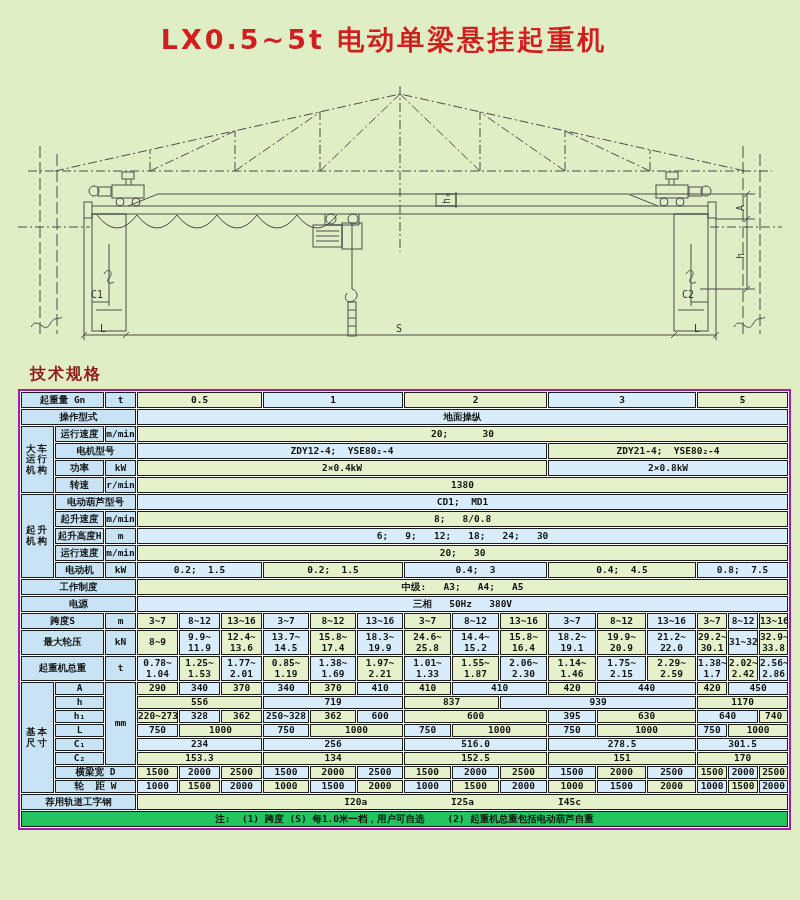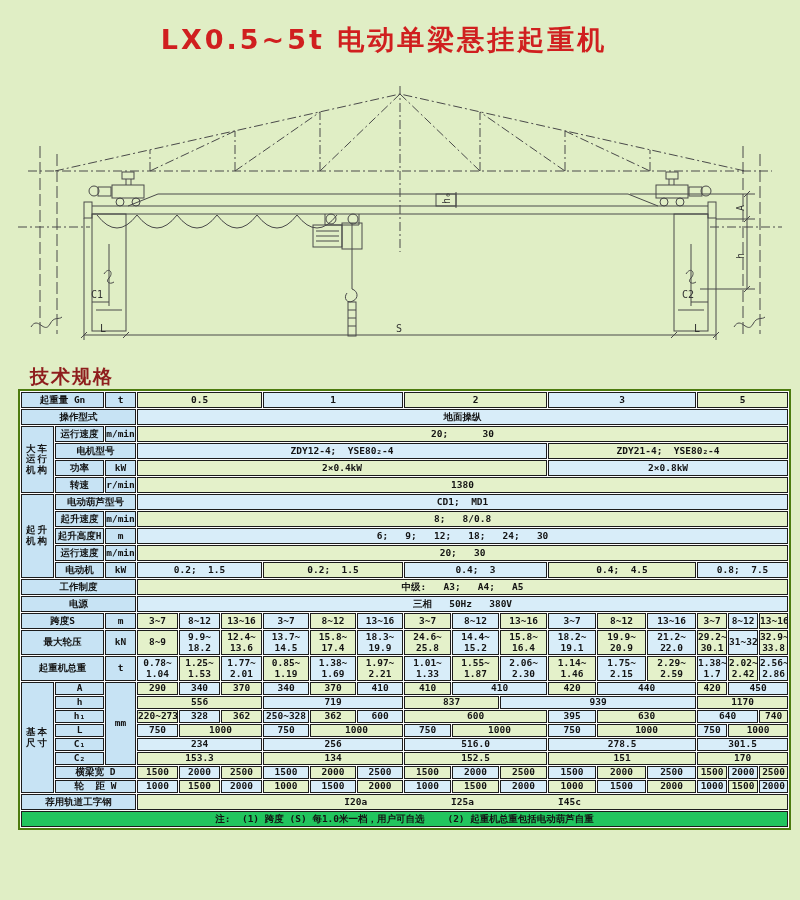--- a/index.html
+++ b/index.html
@@ -1,23 +1,23 @@
 <!DOCTYPE html>
 <html><head>
 <meta charset="utf-8">
 <style>
   html,body{margin:0;padding:0;width:800px;height:900px;background:#e0eec5;overflow:hidden;
     font-family:"DejaVu Sans","Liberation Sans",sans-serif;}
   .title{position:absolute;top:22px;left:0;width:768px;text-align:center;
     font-size:27px;font-weight:bold;color:#d01f1f;letter-spacing:3px;}
   #drawing{position:absolute;top:84px;left:0;}
-  .heading{position:absolute;top:364px;left:30px;font-size:19px;font-weight:bold;
+  .heading{position:absolute;top:364px;left:30px;font-size:16px;font-weight:bold;
     color:#8e1d1d;letter-spacing:2px;}
   #spec{position:absolute;top:389px;left:18px;width:750px;table-layout:fixed;
-    border-collapse:separate;border-spacing:1px;background:#fdfdfd;border:2px solid #4d7c0f;}
+    border-collapse:separate;border-spacing:1px;background:#fdfdfd;border:2px solid #a21caf;}
   #spec td{border:1px solid #1c1c1c;text-align:center;vertical-align:middle;padding:0;
     font-family:"DejaVu Sans Mono","Liberation Mono",monospace;font-weight:bold;
     font-size:9.5px;line-height:1.12;color:#141414;white-space:pre-wrap;overflow:hidden;}
   #spec tr{height:16px}
   #spec tr.tall{height:25px}
   #spec tr.dim{height:13px}
   td.lab{background:#c7e3f4;font-family:"DejaVu Sans","Liberation Sans",sans-serif;font-size:10.5px;}
   td.un{font-size:9px;}
   td.cg{background:#e4f1ca}
   td.cb{background:#d8edf9}
@@ -278,21 +278,21 @@
         <td class="cb">13~16</td>
         <td class="cg">3~7</td>
         <td class="cb">8~12</td>
         <td class="cg">13~16</td>
       </tr>
       <tr class="tall">
         <td colspan="2" class="lab">最大轮压</td>
         <td class="lab un">kN</td>
         <td class="cg">8~9</td>
         <td class="cb">9.9~
-18.2</td>
+11.9</td>
         <td class="cg">12.4~
 13.6</td>
         <td class="cb">13.7~
 14.5</td>
         <td class="cg">15.8~
 17.4</td>
         <td class="cb">18.3~
 19.9</td>
         <td class="cg">24.6~
 25.8</td>

